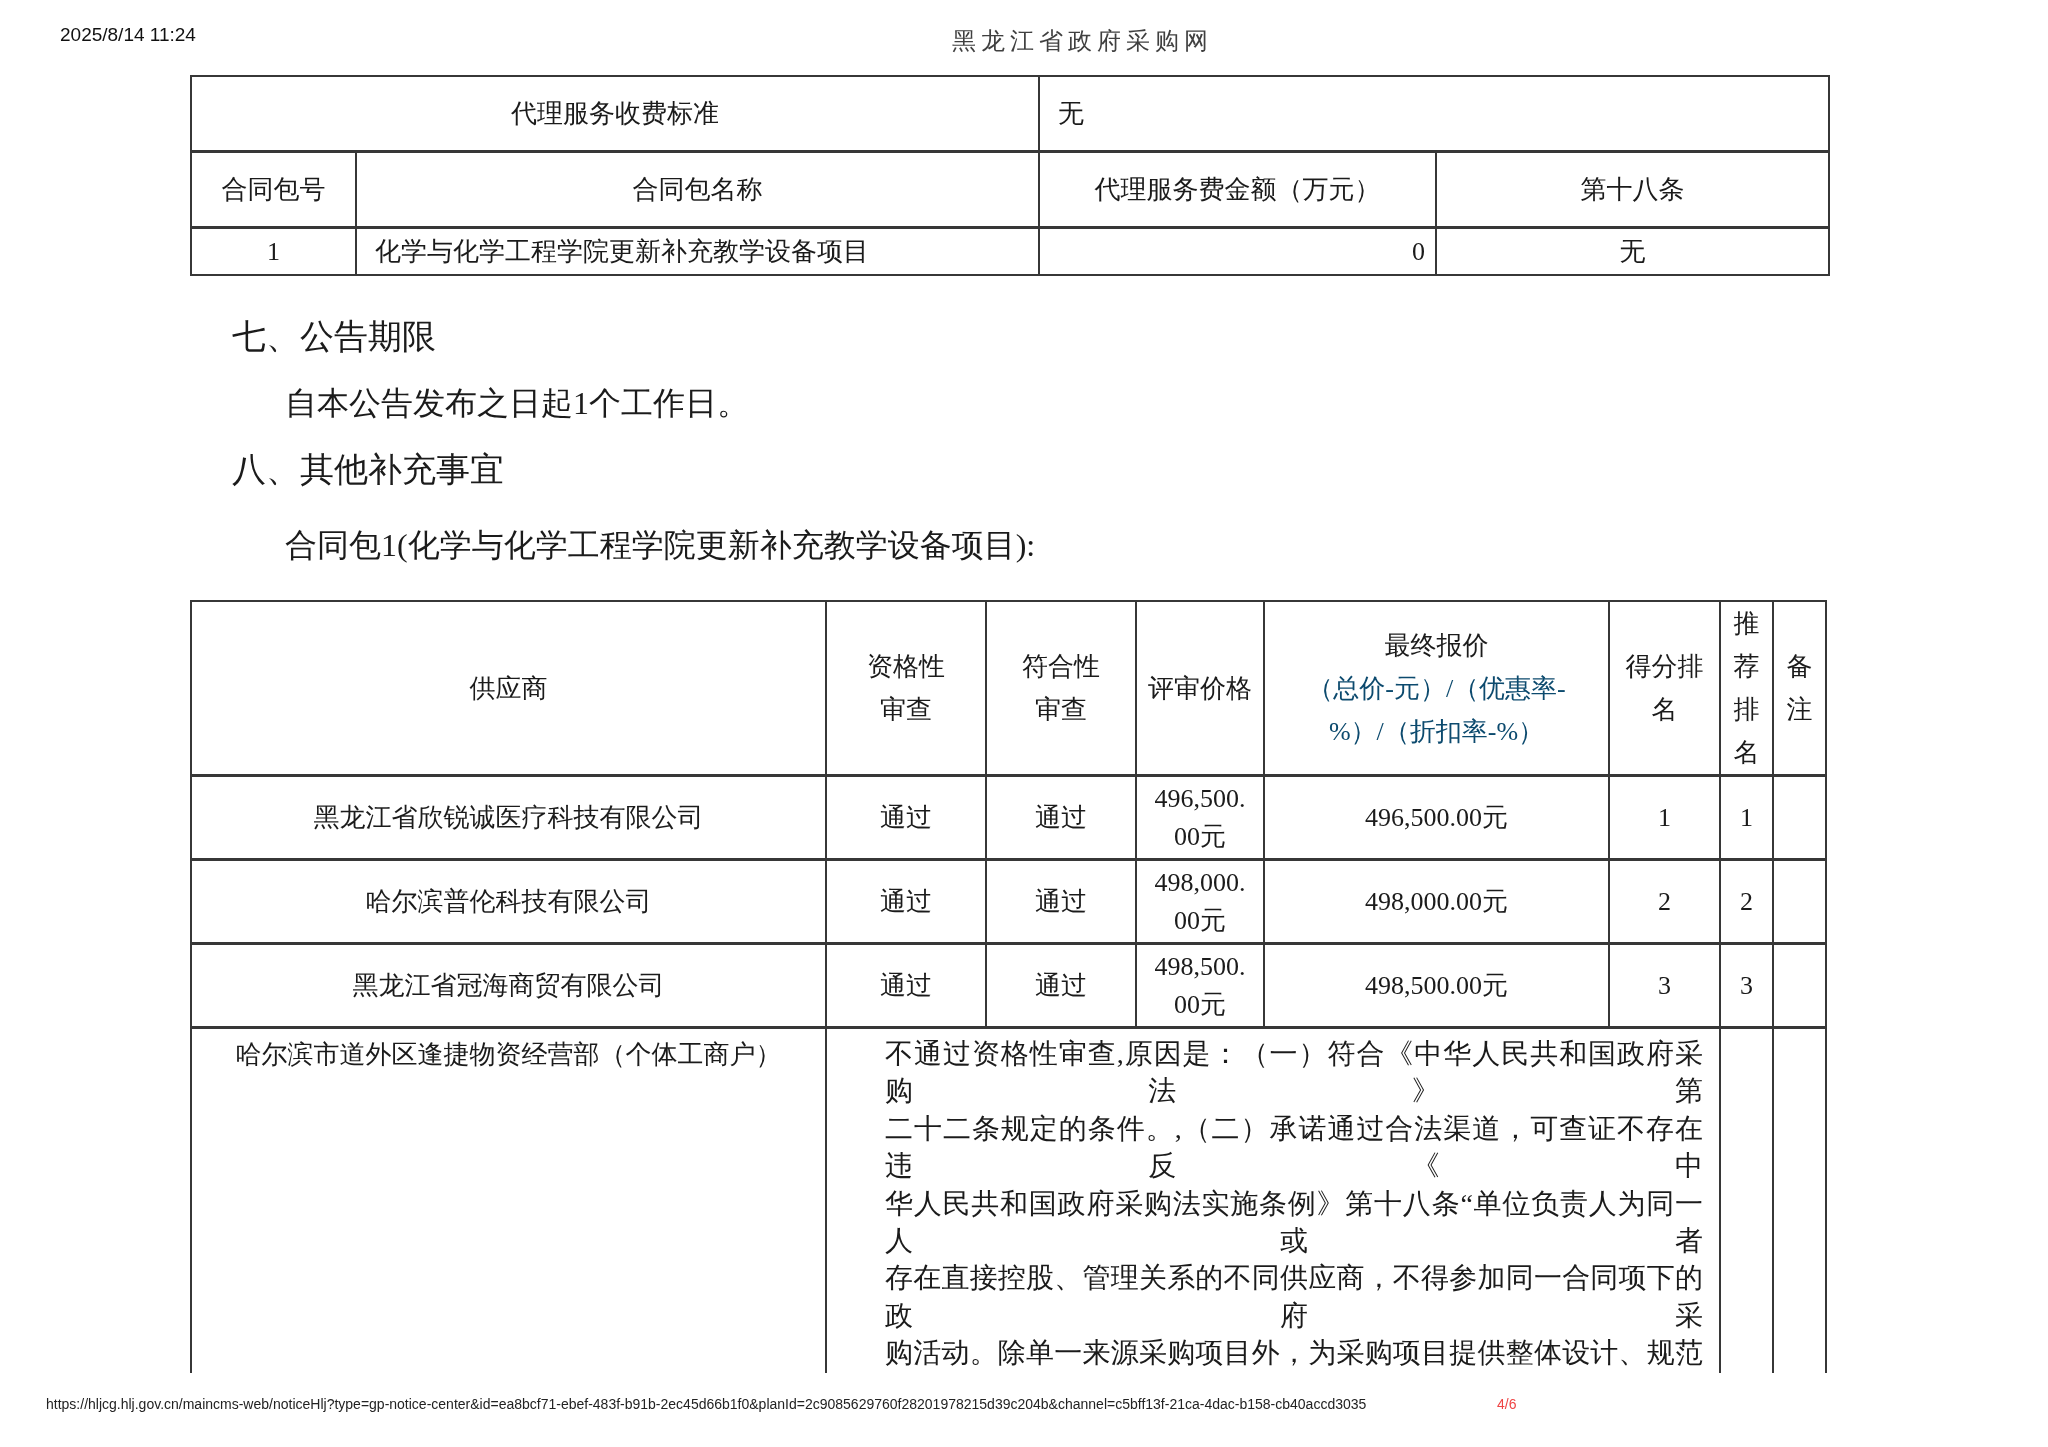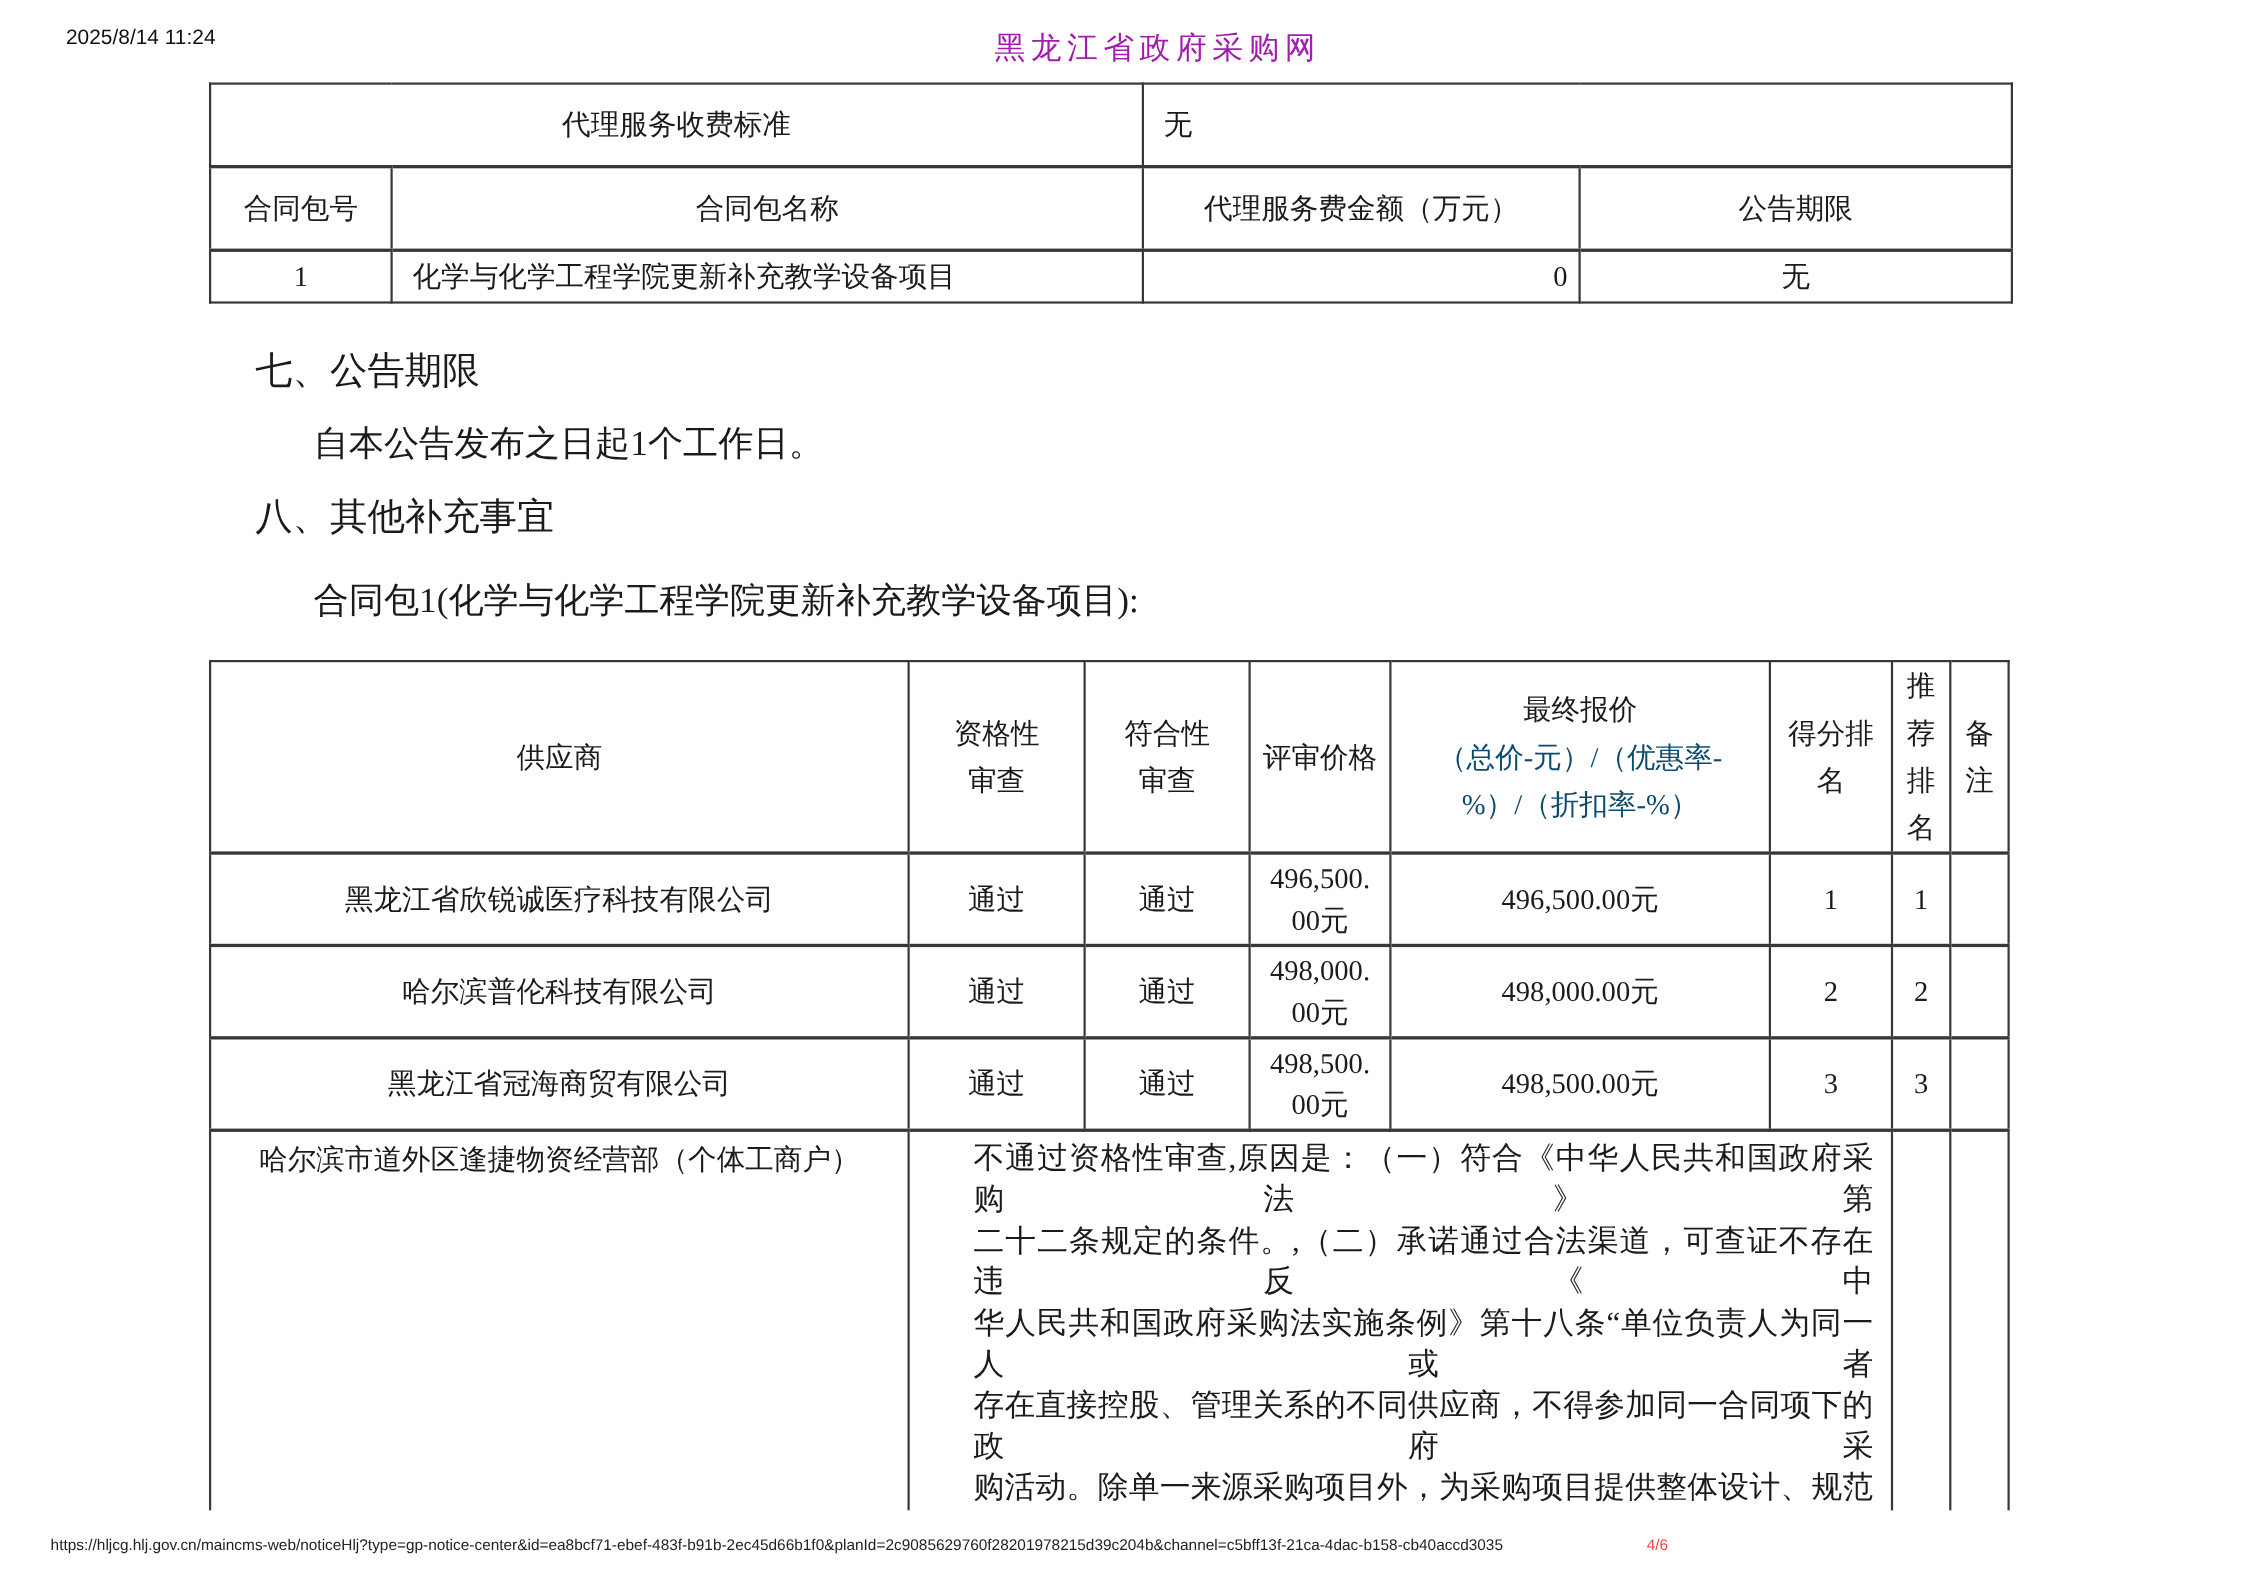--- a/index.html
+++ b/index.html
@@ -7,21 +7,21 @@
     position:relative;
     width:2048px;height:1447px;
     font-family:"Liberation Serif","DejaVu Serif",serif;
     color:#1b1b1b;
     overflow:hidden;
   }
   .sans{font-family:Liberation Sans, sans-serif;}
 
   
   .print-date{position:absolute;left:60px;top:24px;font-size:19px;color:#111;}
-  .site-title{position:absolute;left:904px;top:25px;font-size:28px;letter-spacing:5px;color:#a21caf;}
+  .site-title{position:absolute;left:952px;top:25px;font-size:24px;letter-spacing:5px;color:#404040;}
   .footer-url{position:absolute;left:46px;top:1396px;font-size:14px;color:#222;}
   .page-num{position:absolute;left:1497px;top:1396px;font-size:14px;color:#ef4444;}
 
   
   table{border-collapse:collapse;table-layout:fixed;}
   td{border:2px solid #373737;font-size:26px;text-align:center;vertical-align:middle;padding:0 8px;overflow:hidden;}
 
   
   .fee-table{position:absolute;left:190px;top:75px;width:1638px;}
   .fee-table .r1 td{height:73px;}
@@ -72,21 +72,21 @@
     </colgroup>
   <tbody>
       <tr class="r1">
     <td colspan="2">代理服务收费标准</td>
     <td colspan="2" class="cell-left">无</td>
   </tr>
   <tr class="r2">
     <td>合同包号</td>
     <td>合同包名称</td>
     <td>代理服务费金额（万元）</td>
-    <td>公告期限</td>
+    <td>第十八条</td>
   </tr>
   <tr class="r3">
     <td>1</td>
     <td class="cell-left">化学与化学工程学院更新补充教学设备项目</td>
     <td class="cell-right">0</td>
     <td>无</td>
   </tr>
 </tbody>
   </table>
 

